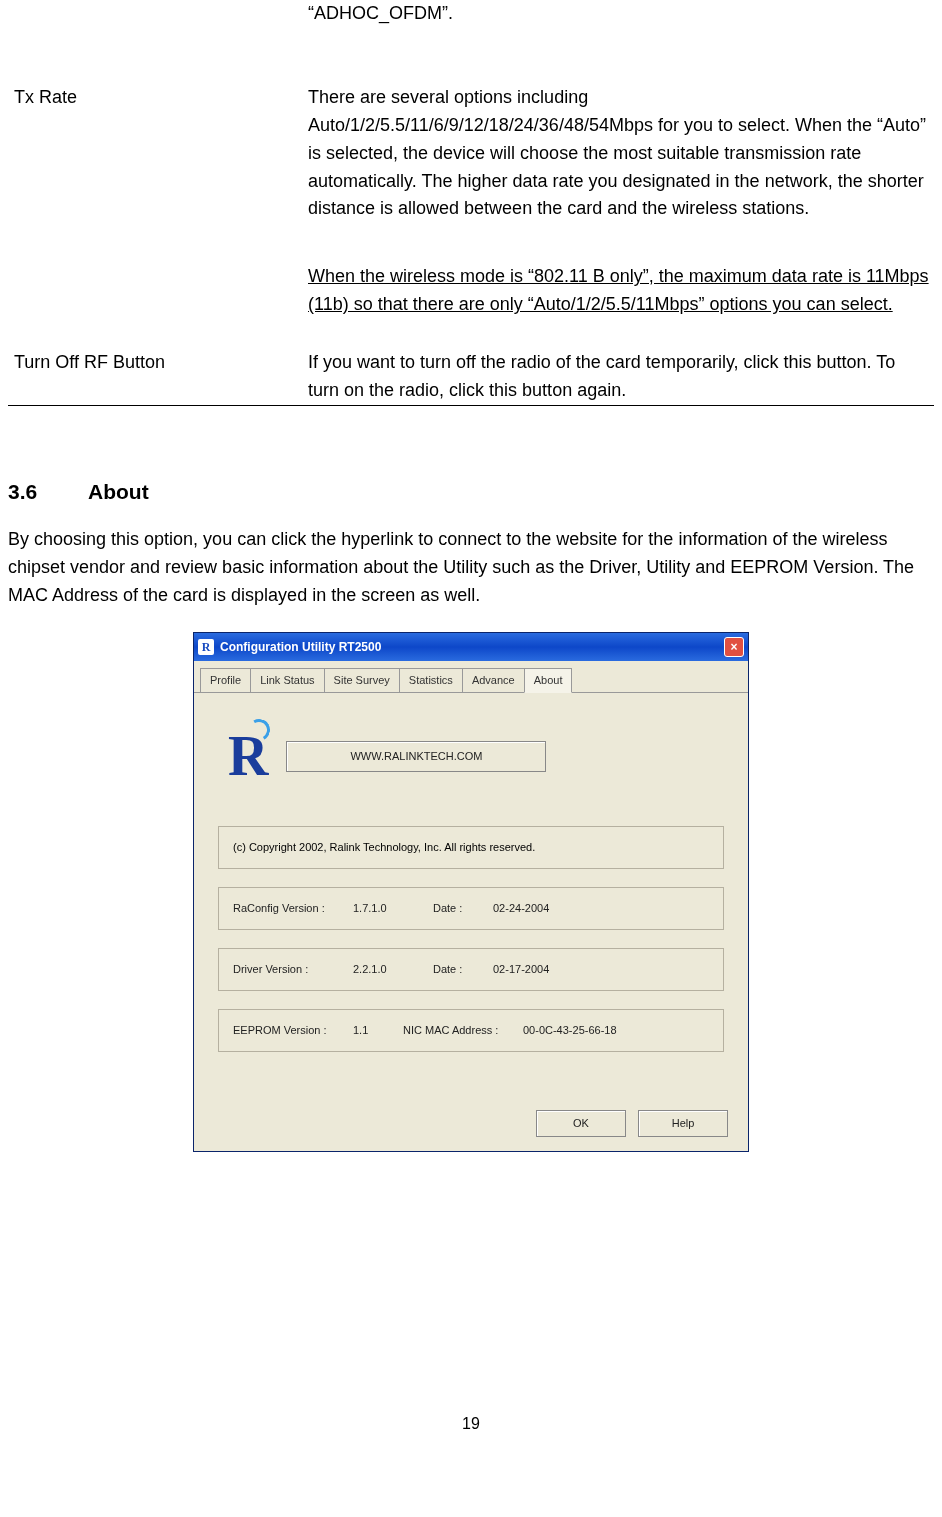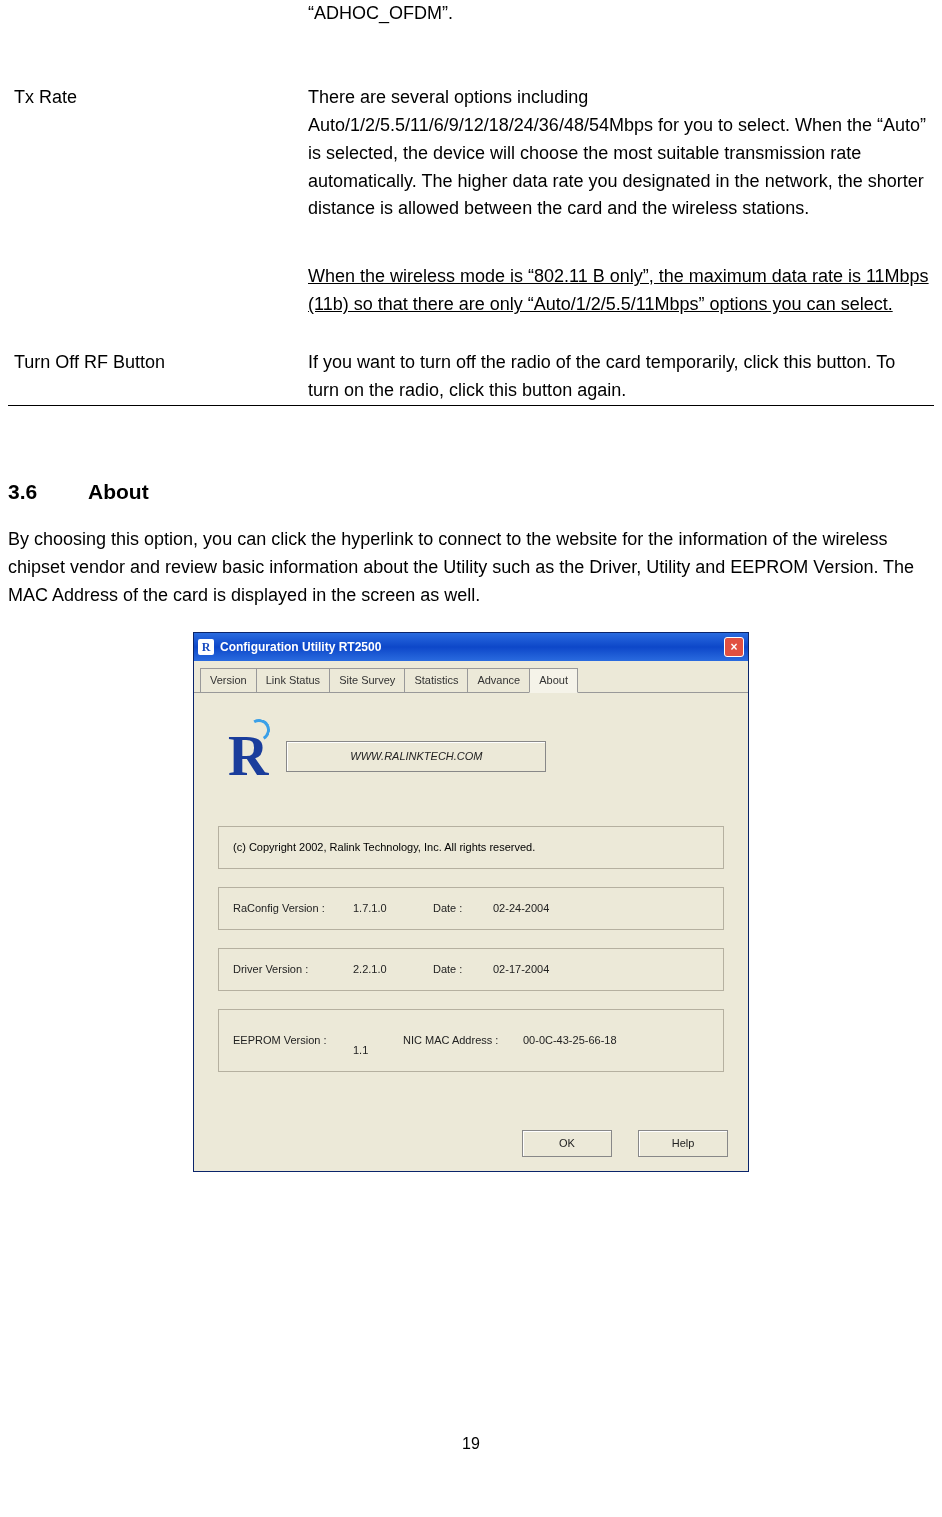--- a/index.html
+++ b/index.html
@@ -136,44 +136,43 @@
       transform: rotate(15deg);
     }
     .link-btn {
       border: 1px solid #888;
       background: #ece9d8;
       padding: 6px 18px;
       box-shadow: inset 1px 1px 0 #fff;
       color: #222;
       text-align: center;
       min-width: 260px;
-      font-style: italic;
     }
     .group-box {
       border: 1px solid #b5b0a0;
       padding: 12px 14px;
       margin-bottom: 18px;
       position: relative;
       background: #ece9d8;
     }
     .gb-row {
       display: flex;
       align-items: center;
     }
     .gb-label { width: 120px; color: #222; }
     .gb-val { width: 80px; color: #222; }
     .gb-label2 { width: 60px; color: #222; }
     .gb-val2 { color: #222; }
     .mac-row .gb-label { width: 120px; }
-    .mac-row .gb-val { width: 50px; margin-top: 20px; }
+    .mac-row .gb-val { width: 50px; }
     .mac-row .gb-label2 { width: 120px; }
     .button-row {
       display: flex;
       justify-content: flex-end;
-      gap: 26px;
+      gap: 12px;
       padding: 10px 20px 14px 20px;
     }
     .win-btn {
       width: 90px;
       padding: 4px 0;
       text-align: center;
       border: 1px solid #888;
       background: #ece9d8;
       box-shadow: inset 1px 1px 0 #fff;
       color: #222;
@@ -219,21 +218,21 @@
 
 <div class="dialog-wrap">
   <div class="dialog">
     <div class="titlebar">
       <span class="icon-r">R</span>
       <span>Configuration Utility RT2500</span>
       <span class="spacer"></span>
       <span class="close-btn">×</span>
     </div>
     <div class="tabs">
-      <div class="tab">Version</div>
+      <div class="tab">Profile</div>
       <div class="tab">Link Status</div>
       <div class="tab">Site Survey</div>
       <div class="tab">Statistics</div>
       <div class="tab">Advance</div>
       <div class="tab active">About</div>
     </div>
     <div class="tab-body">
       <div class="logo-row">
         <div class="logo-r">R</div>
         <div class="link-btn">WWW.RALINKTECH.COM</div>

